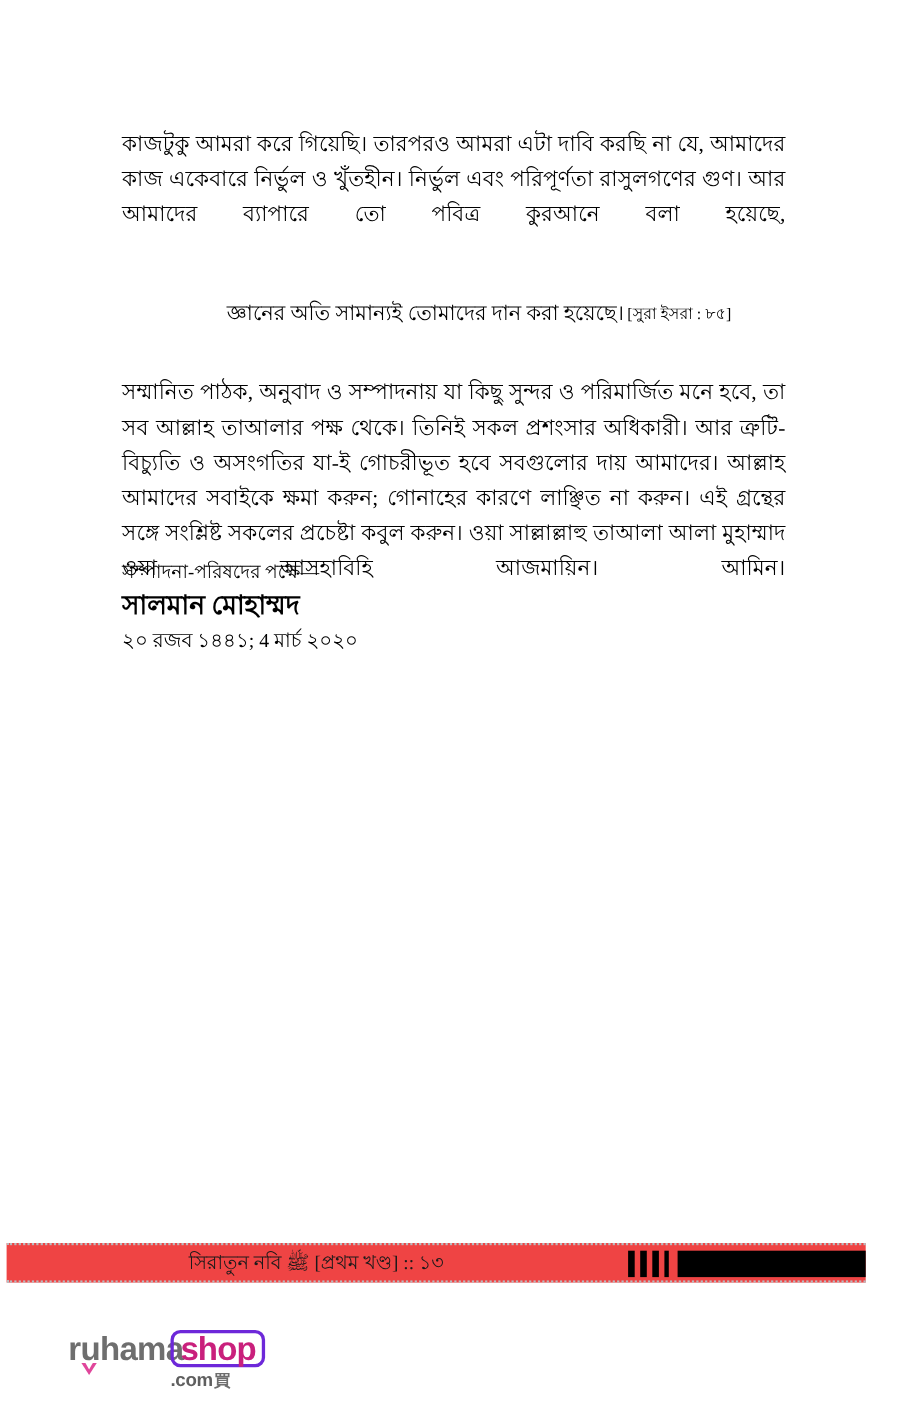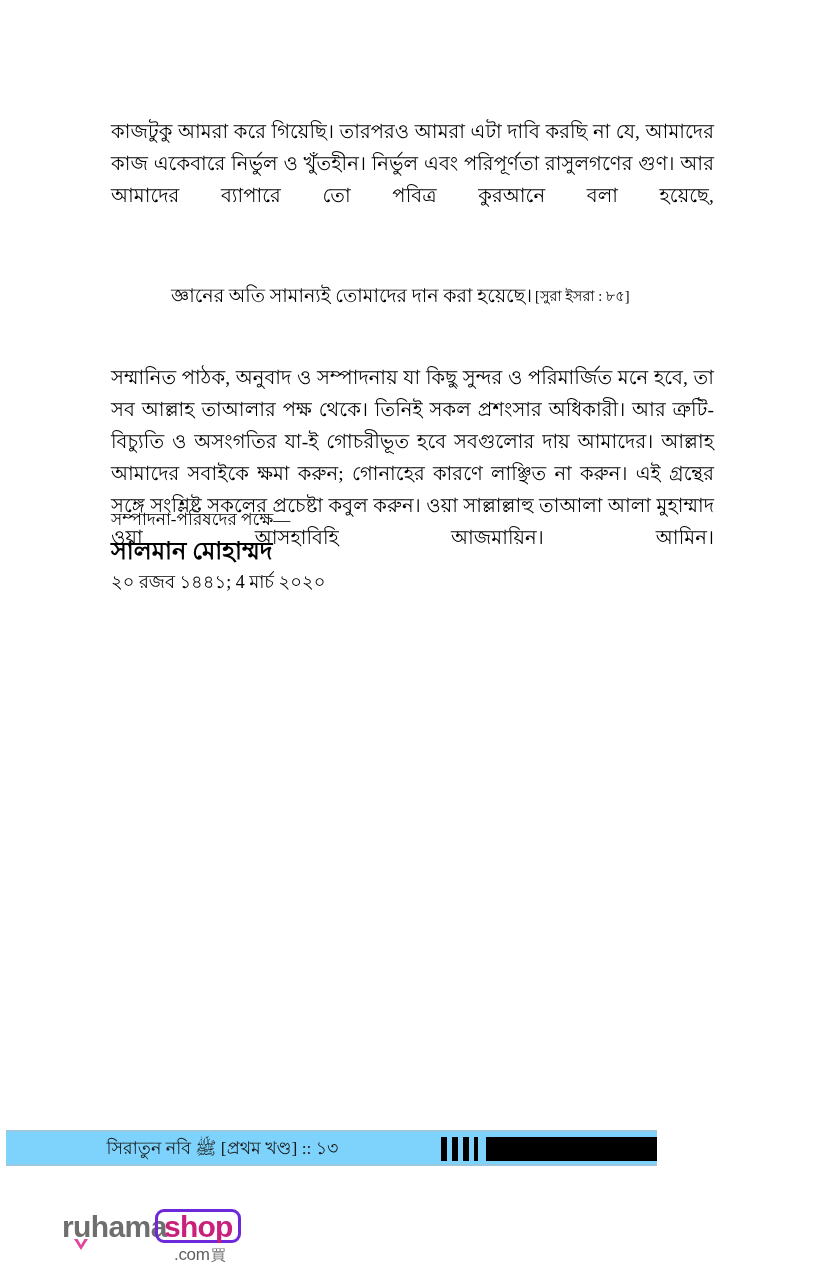--- a/index.html
+++ b/index.html
@@ -44,26 +44,26 @@
   .para-1 { }
 
   
   .para::after {
     content: "";
     display: inline-block;
     width: 100%;
   }
 
   .verse-block {
-    margin: 14px;
+    margin: 4px;
     padding-top: 22px;
     padding-left: 46px;
     font-size: 19px;
     line-height: 32px;
-    text-align: left;
+    text-align: center;
   }
   .verse-text { }
   .verse-cite {
     font-size: 14.5px;
     vertical-align: 1px;
     padding-left: 3px;
   }
 
   .para-2 {
     padding-top: 36px;
@@ -91,23 +91,23 @@
     font-size: 18px;
     line-height: 30px;
     margin: 0;
   }
 
   
   .footer-band {
     position: absolute;
     left: 6px;
     top: 1130px;
-    width: 651px;
+    width: 781px;
     height: 36px;
-    background: #7dd3fc;
+    background: #ef4444;
     border-top: 2px dotted #b9bcc0;
     border-bottom: 2px dotted #b9bcc0;
     box-sizing: border-box;
   }
   .footer-inner {
     position: relative;
     width: 100%;
     height: 100%;
   }
   .footer-title {
@@ -206,25 +206,25 @@
     top: 30px;
     width: 0;
     height: 0;
     border-left: 4px solid transparent;
     border-right: 4px solid transparent;
     border-top: 7px solid #ffffff;
     z-index: 2;
   }
   .logo-com {
     position: absolute;
-    left: 112px;
+    left: 93px;
     top: 37px;
     font-family: "Liberation Sans", sans-serif;
     font-size: 17px;
-    font-weight: normal;
+    font-weight: bold;
     color: #5f5f5f;
     letter-spacing: -0.3px;
     line-height: 20px;
   }
   .logo-cart {
     font-size: 15px;
     color: #6e6e6e;
     padding-left: 1px;
   }
 </style>

